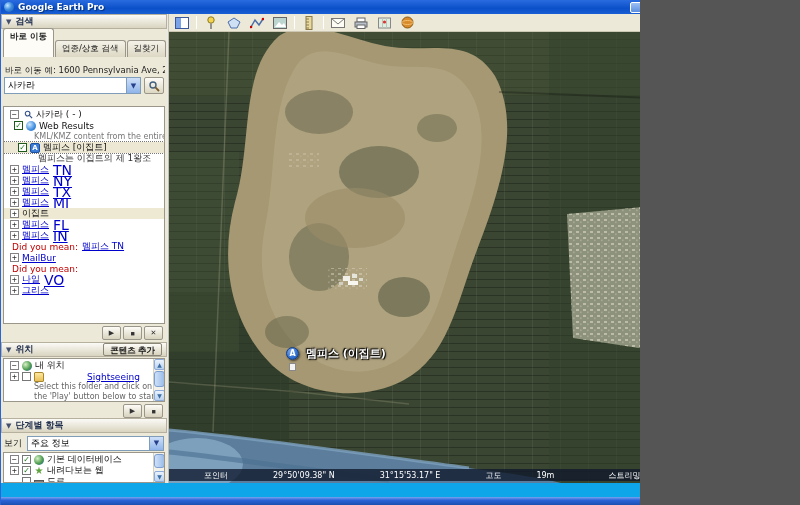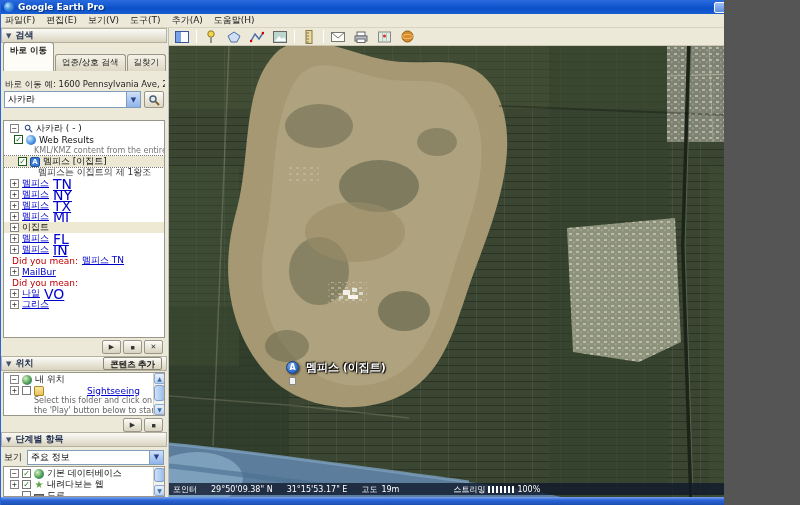--- a/index.html
+++ b/index.html
@@ -1,17 +1,17 @@
 <!DOCTYPE html>
 <html><head>
 <meta charset="utf-8">
 <style>
   * { margin:0; padding:0; box-sizing:border-box; }
   body { font-family:"DejaVu Sans","Liberation Sans",sans-serif; background:#555; }
-  #app { position:relative; width:724px; height:505px; background:#0ea5e9; overflow:hidden; border-left:1px solid #2a64d8; }
+  #app { position:relative; width:640px; height:505px; background:#0ea5e9; overflow:hidden; border-left:1px solid #2a64d8; }
 
   
   .titlebar { height:14px; background:linear-gradient(#2a6be0,#0b50c8 60%,#1a5ed4); display:flex; align-items:center; padding:0 3px; color:#fff; }
   .titlebar .glob { width:10px; height:10px; border-radius:50%; background:radial-gradient(circle at 35% 35%, #bfe3ff 0%, #3f8de0 45%, #1c5aa8 100%); margin-right:4px; flex:none; }
   .titlebar .t { font-size:9px; font-weight:bold; text-shadow:1px 1px 1px #00307a; white-space:nowrap; }
   .titlebar .winbtn { margin-left:auto; margin-right:-7px; width:14px; height:11px; border:1px solid #fff; border-radius:2px; background:linear-gradient(#9cc0f5,#5d8fe0); flex:none; }
 
   
   .menubar { height:14px; background:#ece9d8; border-bottom:1px solid #d8d4c4; display:flex; align-items:center; padding-left:4px; }
   .menu-item { font-size:9px; color:#1a1a1a; margin-right:11px; white-space:nowrap; cursor:default; }
@@ -94,47 +94,39 @@
   .map svg.base { position:absolute; left:0; top:0; }
   .compass { position:absolute; right:-48px; top:11px; width:84px; height:84px; border:3px dashed rgba(255,255,255,.85); border-radius:50%; }
   .compass::after { content:""; position:absolute; left:33px; top:33px; width:12px; height:12px; border:2px solid rgba(255,255,255,.85); border-radius:50%; }
   .compass .n { position:absolute; left:2px; top:0px; color:#fff; font-size:9px; font-weight:bold; text-shadow:0 0 2px #000,1px 1px 1px #000; }
   .pmark { position:absolute; left:117px; top:315px; width:13px; height:13px; border-radius:50%; background:radial-gradient(circle at 35% 30%,#7fa8e8,#2f6fd0 60%,#1b4fa0); border:1px solid #123c80; color:#fff; font-size:8px; font-weight:bold; text-align:center; line-height:12px; box-shadow:1px 1px 2px rgba(0,0,0,.6); }
   .pmark-sub { position:absolute; left:120px; top:331px; width:7px; height:8px; background:#f2f2f2; border:1px solid #888; }
   .plabel { position:absolute; left:137px; top:314px; color:#fff; font-size:11px; font-weight:bold; text-shadow:1px 1px 1px #000,-1px -1px 1px #000,0 0 3px #000; white-space:nowrap; }
 
   
   .statusbar { position:absolute; left:0; right:0; bottom:2px; height:12px; background:rgba(16,24,44,.78); color:#fff; font-size:8px; display:flex; align-items:center; padding:0 4px; white-space:nowrap; }
-  .statusbar .seg { margin-right:14px; }
+  .statusbar .seg { margin-right:14px;margin-left:31px; }
   .statusbar .mid { margin-left:40px; display:flex; align-items:center; gap:3px; }
   .bars { display:inline-block; width:26px; height:7px; background:repeating-linear-gradient(90deg,#fff 0 2px,transparent 2px 4px); }
   .eyeseg { margin-left:auto; margin-right:-14px; }
 
   
   .botborder { position:absolute; left:0; right:0; bottom:0; height:8px; background:linear-gradient(#7aa3ef,#2a64d8 40%,#1b4fb0); }
 </style>
 </head>
 <body>
 
 <div id="app">
 
   <div class="titlebar">
     <span class="glob"></span>
     <span class="t">Google Earth Pro</span>
     <span class="winbtn"></span>
   </div>
 
-  <div class="menubar">
-      <span class="menu-item">파일(F)</span>
-      <span class="menu-item">편집(E)</span>
-      <span class="menu-item">보기(V)</span>
-      <span class="menu-item">도구(T)</span>
-      <span class="menu-item">추가(A)</span>
-      <span class="menu-item">도움말(H)</span>
-    </div>
 
   <div class="bodyrow">
 
     <div class="sidebar">
 
       <div class="phead" style="top:0">
         <span class="tri">▼</span>
         <span>검색</span>
       </div>
       <div class="tabs">

